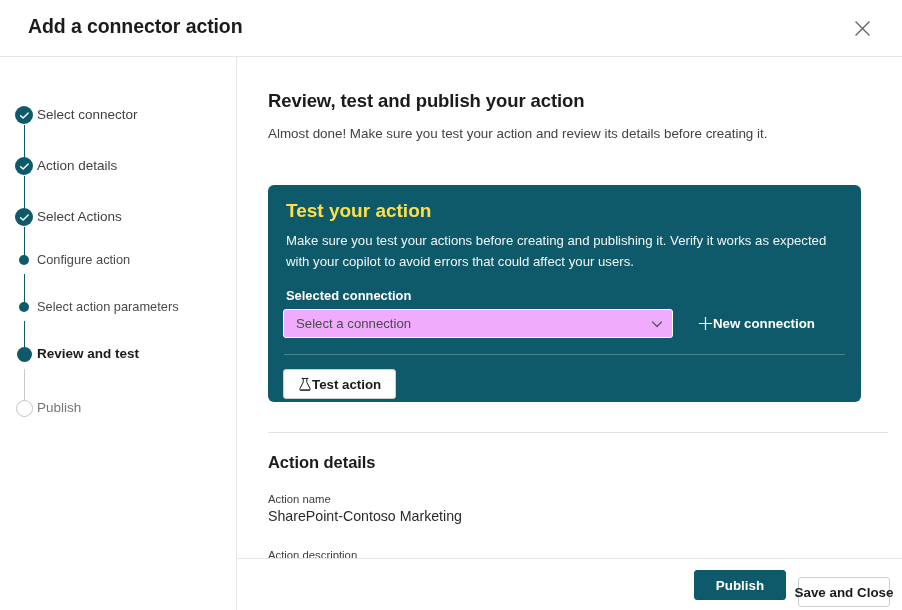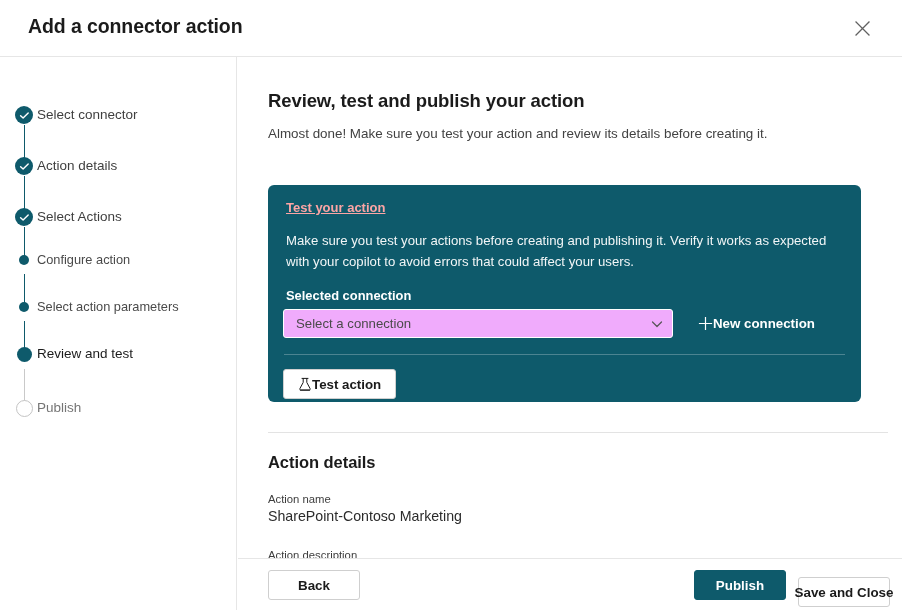--- a/index.html
+++ b/index.html
@@ -133,21 +133,21 @@
   .marker-empty {
     width: 17px; height: 17px;
     border-radius: 50%;
     border: 1.4px solid #c4c4c4;
     background: #ffffff;
     box-sizing: border-box;
   }
 
   .step.is-done  .step-label { color: #3f3f3f; }
   .step.is-sub   .step-label { color: #4a4a4a; font-size: 12.8px; }
-  .step.is-current .step-label { font-weight: normal; color: #1b1b1b; font-size: 13.5px; }
+  .step.is-current .step-label { font-weight: bold; color: #1b1b1b; font-size: 13.5px; }
   .step.is-todo  .step-label { color: #757575; }
 
   .connector {
     position: absolute;
     left: 23.5px;
     width: 1.6px;
     background: #0e5a6b;
   }
   .connector.faint { background: #c9c9c9; }
 
@@ -189,24 +189,23 @@
     height: 217px;
     background: #0e5a6b;
     border-radius: 6px;
     box-sizing: border-box;
     color: #ffffff;
   }
   .card-title {
     position: absolute;
     left: 18px;
     top: 15px;
-    font-size: 13px;
-    font-weight: bold;
-    color: #fca5a5;
-    text-decoration: underline;
+    font-size: 19px;
+    font-weight: bold;
+    color: #fde047;
   }
   .card-desc {
     position: absolute;
     left: 18px;
     top: 45px;
     width: 558px;
     font-size: 13.2px;
     line-height: 21px;
     color: #f2f6f7;
   }
@@ -507,18 +506,17 @@
       <div class="details-heading">Action details</div>
 
       <div class="field-label fl-name">Action name</div>
       <div class="field-value fv-name">SharePoint-Contoso Marketing</div>
 
       <div class="field-label fl-desc">Action description</div>
     </div>
   </div>
 
   <div class="dialog-footer">
-    <button class="btn btn-secondary btn-back">Back</button>
     <button class="btn btn-primary btn-publish">Publish</button>
     <button class="btn btn-secondary btn-saveclose">Save and Close</button>
   </div>
 
 </div>
 
 </body></html>

